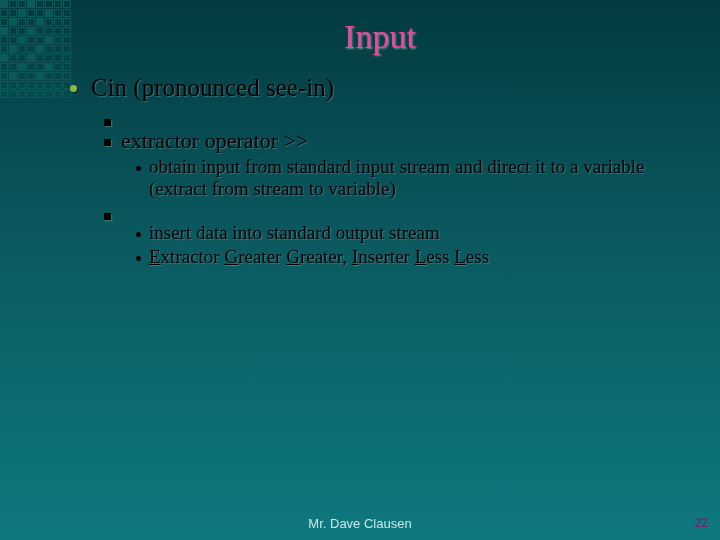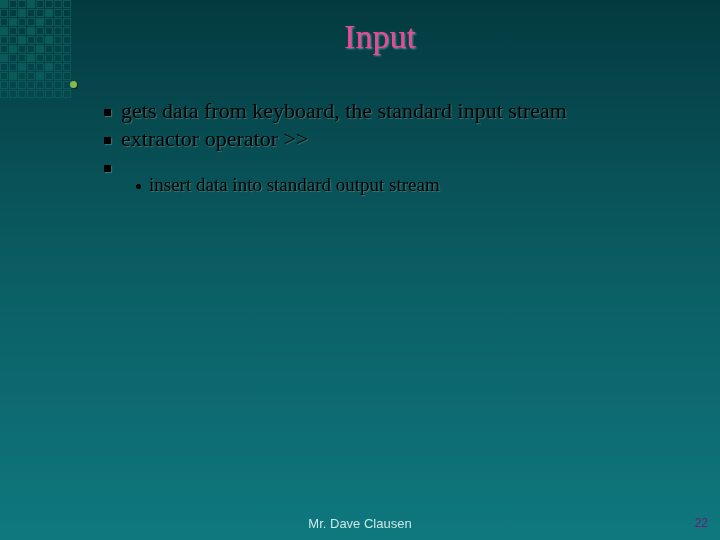--- a/index.html
+++ b/index.html
@@ -193,41 +193,51 @@
     <div class="cell" style="left: 45px; top: 90px;"></div>
     <div class="cell" style="left: 54px; top: 90px;"></div>
     <div class="cell" style="left: 63px; top: 90px;"></div>
   </div>
 
 <div class="slide">
   <h1 class="title">Input</h1>
 
   <div class="lvl1">
     <span class="bullet1"></span>
+    <span class="txt">Cin  (pronounced see-in)</span>
   </div>
 
   <div class="lvl2">
     <span class="bullet2"></span>
-    <span class="txt">gets data from keyboard, the standard input stream</span>
   </div>
 
   <div class="lvl2">
     <span class="bullet2"></span>
     <span class="txt">extractor operator  &gt;&gt;</span>
   </div>
 
+  <div class="lvl3">
+    <span class="bullet3"></span>
+    <span class="txt">obtain input from standard input stream and direct it to a variable (extract from stream to variable)</span>
+  </div>
 
   <div class="lvl2">
     <span class="bullet2"></span>
   </div>
 
   <div class="lvl3">
     <span class="bullet3"></span>
     <span class="txt">insert data into standard output stream</span>
   </div>
 
 
+  <div class="lvl3">
+    <span class="bullet3"></span>
+    <span class="txt">
+      <span class="ul">E</span><span>xtractor </span><span class="ul">G</span><span>reater </span><span class="ul">G</span><span>reater,   </span><span class="ul">I</span><span>nserter </span><span class="ul">L</span><span>ess </span><span class="ul">L</span><span>ess</span>
+    </span>
+  </div>
 </div>
 
 <div class="footer">
   <span class="author">Mr. Dave Clausen</span>
   <span class="pagenum">22</span>
 </div>
 
 </body></html>

